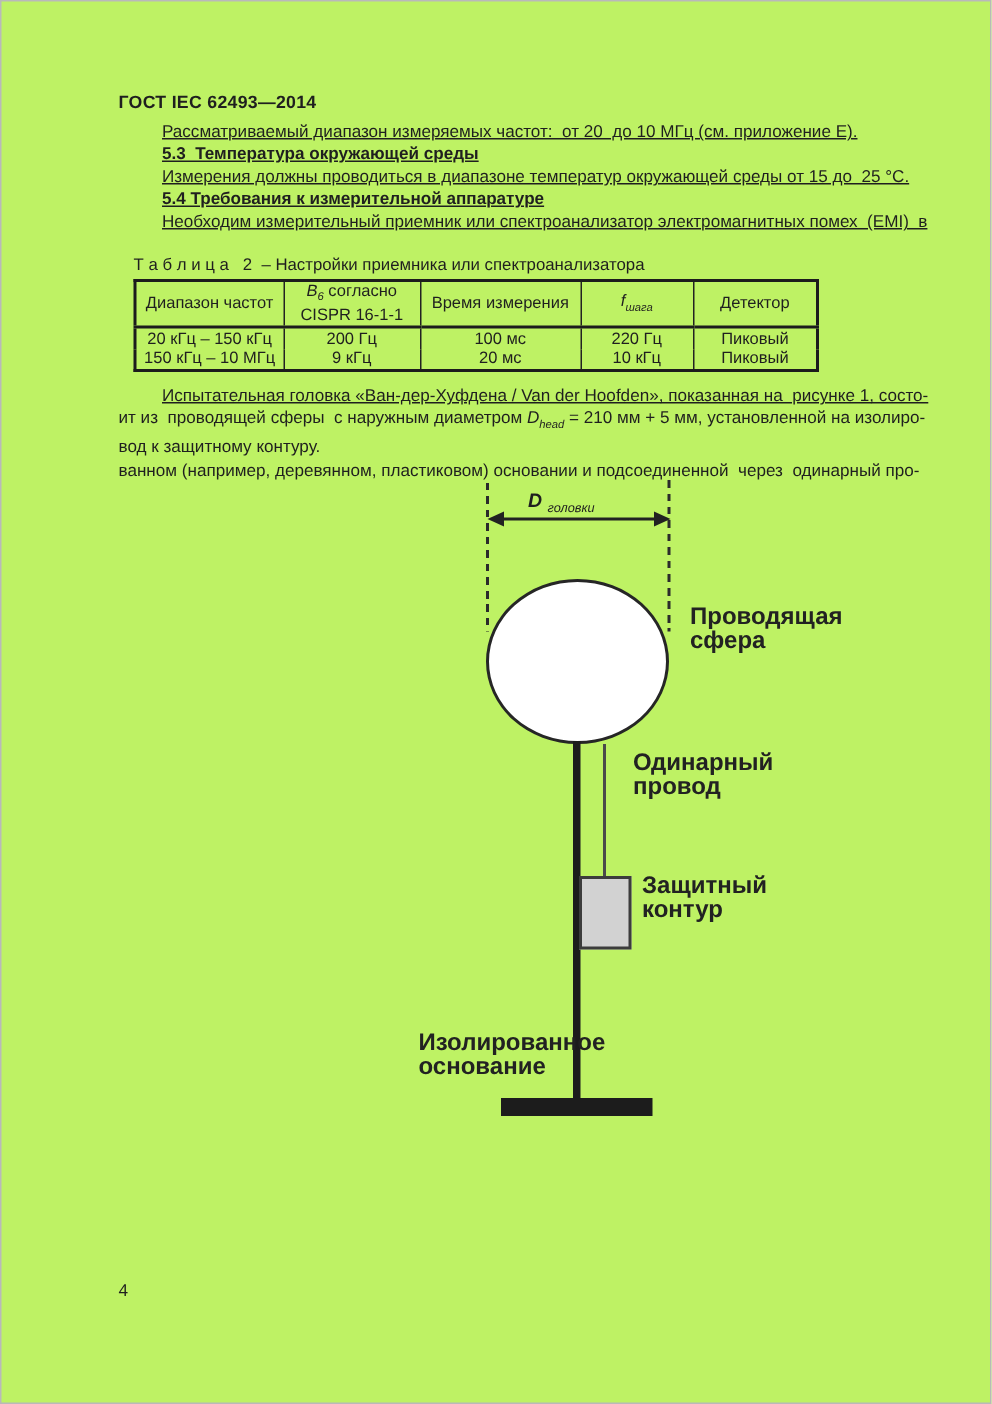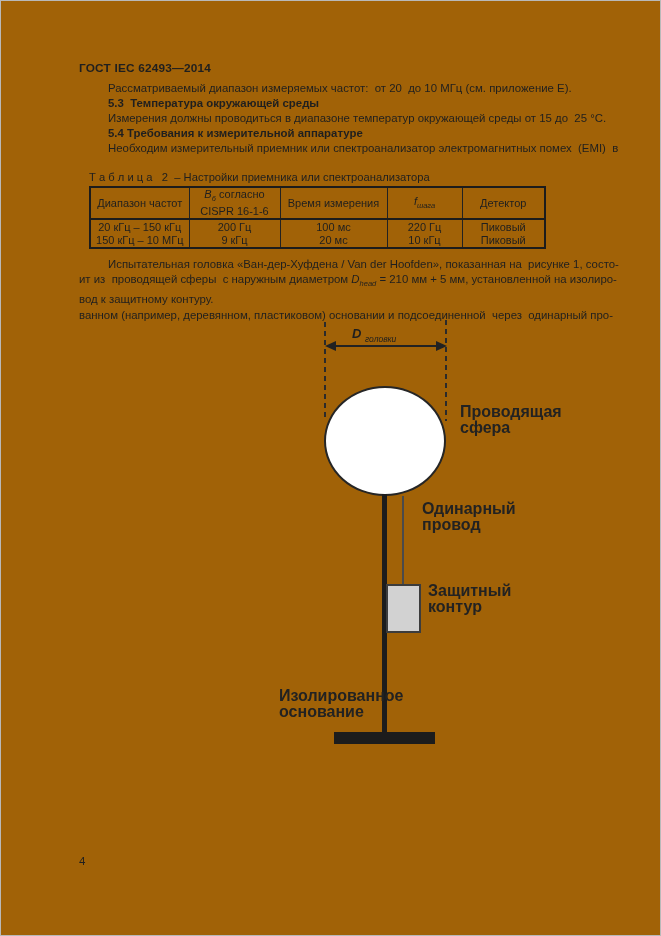--- a/index.html
+++ b/index.html
@@ -1,30 +1,30 @@
 <!DOCTYPE html>
 <html style="--ink: #1f1f1f; --boxfill: #d2d2d2; --boxborder: #3c3c3c;"><head>
 <meta charset="utf-8">
 <style>
   html,body{margin:0;padding:0;background:#e8e8e8;}
   .page{
     position:relative;
     width:659px;height:934px;
     margin:0 auto;
-    background:#a16207;
+    background:#bef264;
     border:1px solid #b9b9b9;
     font-family:"Liberation Sans", sans-serif;
     color:var(--ink,#1f1f1f);
     overflow:hidden;
   }
   .abs{position:absolute;}
   .doc-header{left:78px;top:60px;font-size:11.8px;font-weight:bold;letter-spacing:.2px;}
   .intro{left:78px;top:80px;width:512px;font-size:11.4px;line-height:15px;}
   .ln{white-space:pre;}
-  .ind{padding-left:29px;}
+  .ind{padding-left:29px;text-decoration:underline;}
   .bold{font-weight:bold;}
   .tbl-caption{left:88px;top:170px;font-size:11.2px;white-space:pre;}
   table.settings{
     position:absolute;left:88px;top:185px;
     border-collapse:collapse;table-layout:fixed;
     width:455px;font-size:11px;
   }
   table.settings th, table.settings td{
     border-left:1px solid #222;border-right:1px solid #222;
     padding:0 2px;text-align:center;font-weight:normal;vertical-align:middle;
@@ -74,21 +74,21 @@
     <colgroup>
       <col style="width:99px">
         <col style="width:91px">
         <col style="width:107px">
         <col style="width:75px">
         <col style="width:83px">
     </colgroup>
     <thead>
       <tr>
         <th>Диапазон частот</th>
-        <th><span class="it">B</span><sub class="small">6</sub><span> согласно</span><br><span>CISPR 16-1-6</span></th>
+        <th><span class="it">B</span><sub class="small">6</sub><span> согласно</span><br><span>CISPR 16-1-1</span></th>
         <th>Время измерения</th>
         <th><span class="it">f</span><sub class="small">шага</sub></th>
         <th>Детектор</th>
       </tr>
     </thead>
     <tbody>
       <tr>
         <td>20 кГц – 150 кГц</td>
         <td>200 Гц</td>
         <td>100 мс</td>

